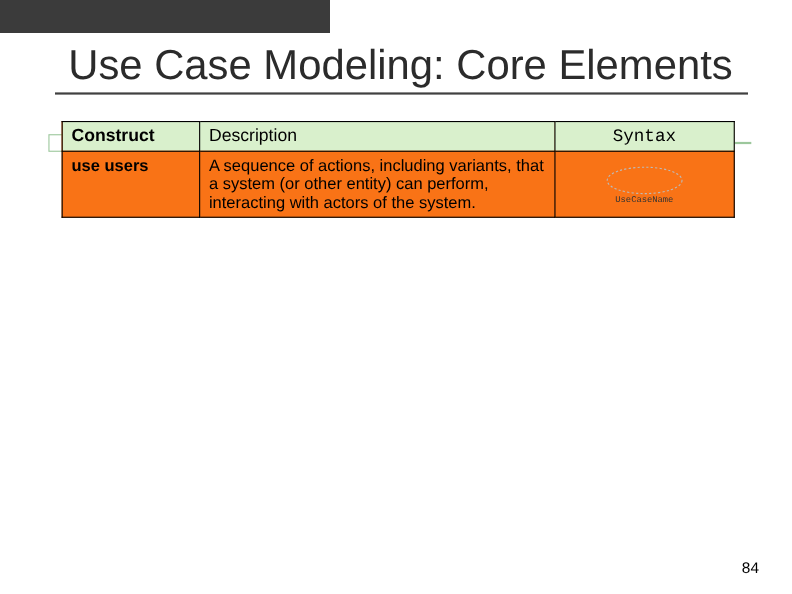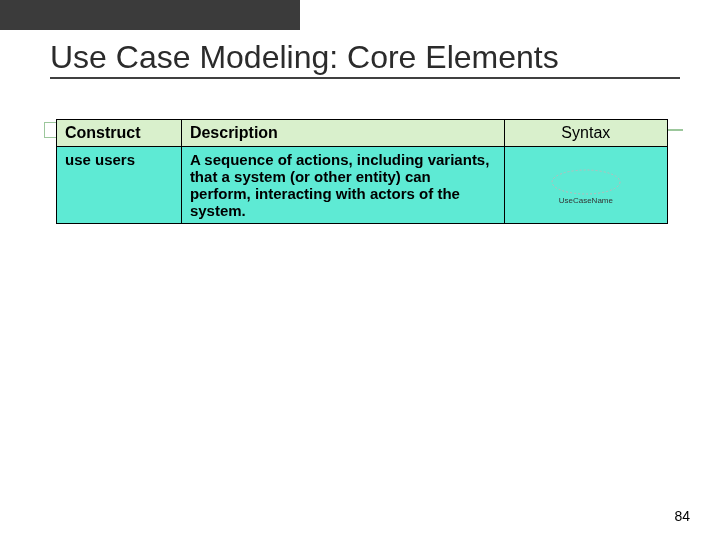--- a/index.html
+++ b/index.html
@@ -29,24 +29,24 @@
     z-index: 2;
   }
   .slide {
     position: absolute;
     inset: 0;
     z-index: 1;
     padding: 40px 40px 0 50px;
     box-sizing: border-box;
   }
   .title {
-    font-size: 32px;
+    font-size: 38px;
     font-weight: normal;
     color: #2b2b2b;
-    margin: 0 0 2px 0;
+    margin: 0 0 2px 12px;
     line-height: 1.1;
   }
   .title-line {
     height: 2px;
     background: #404040;
     margin: 0 0 4px 0;
   }
   .accent {
     width: 14px;
     height: 14px;
@@ -62,44 +62,44 @@
     left: 59px;
     top: 129px;
     width: 624px;
     height: 1.5px;
     background: #9cc79c;
     z-index: 2;
   }
   table.core {
     border-collapse: collapse;
     width: 612px;
-    margin-top: 40px;
+    margin-top: 24px;
     margin-left: 6px;
-    background: #5eead4;
+    background: #f97316;
     position: relative;
     z-index: 4;
     font-size: 15px;
   }
   table.core th, table.core td {
     border: 1.5px solid #000;
     padding: 4px 8px;
     vertical-align: top;
     text-align: left;
   }
   table.core th {
     background: #d9f0cc;
     font-weight: bold;
     font-size: 16px;
   }
   table.core th.syntax {
     text-align: center;
   }
   table.core .col-construct { width: 110px; font-weight: bold; }
-  table.core .col-desc { width: 320px; font-weight: bold; }
-  table.core .col-syntax { width: 150px; text-align: center; vertical-align: middle; font-weight: normal;}
+  table.core .col-desc { width: 320px; font-weight: normal; }
+  table.core .col-syntax { width: 150px; text-align: center; vertical-align: middle; font-weight: normal; font-family: Liberation Mono, monospace;}
   .syntax-cell { font-size: 8px; color:#333;border-radius:20px; }
   .usecase-svg, .actor-svg, .boundary-svg {
     display: block;
     margin: 0 auto;
   }
   .page-num {
     position: absolute;
     bottom: 16px;
     right: 30px;
     font-size: 14px;

